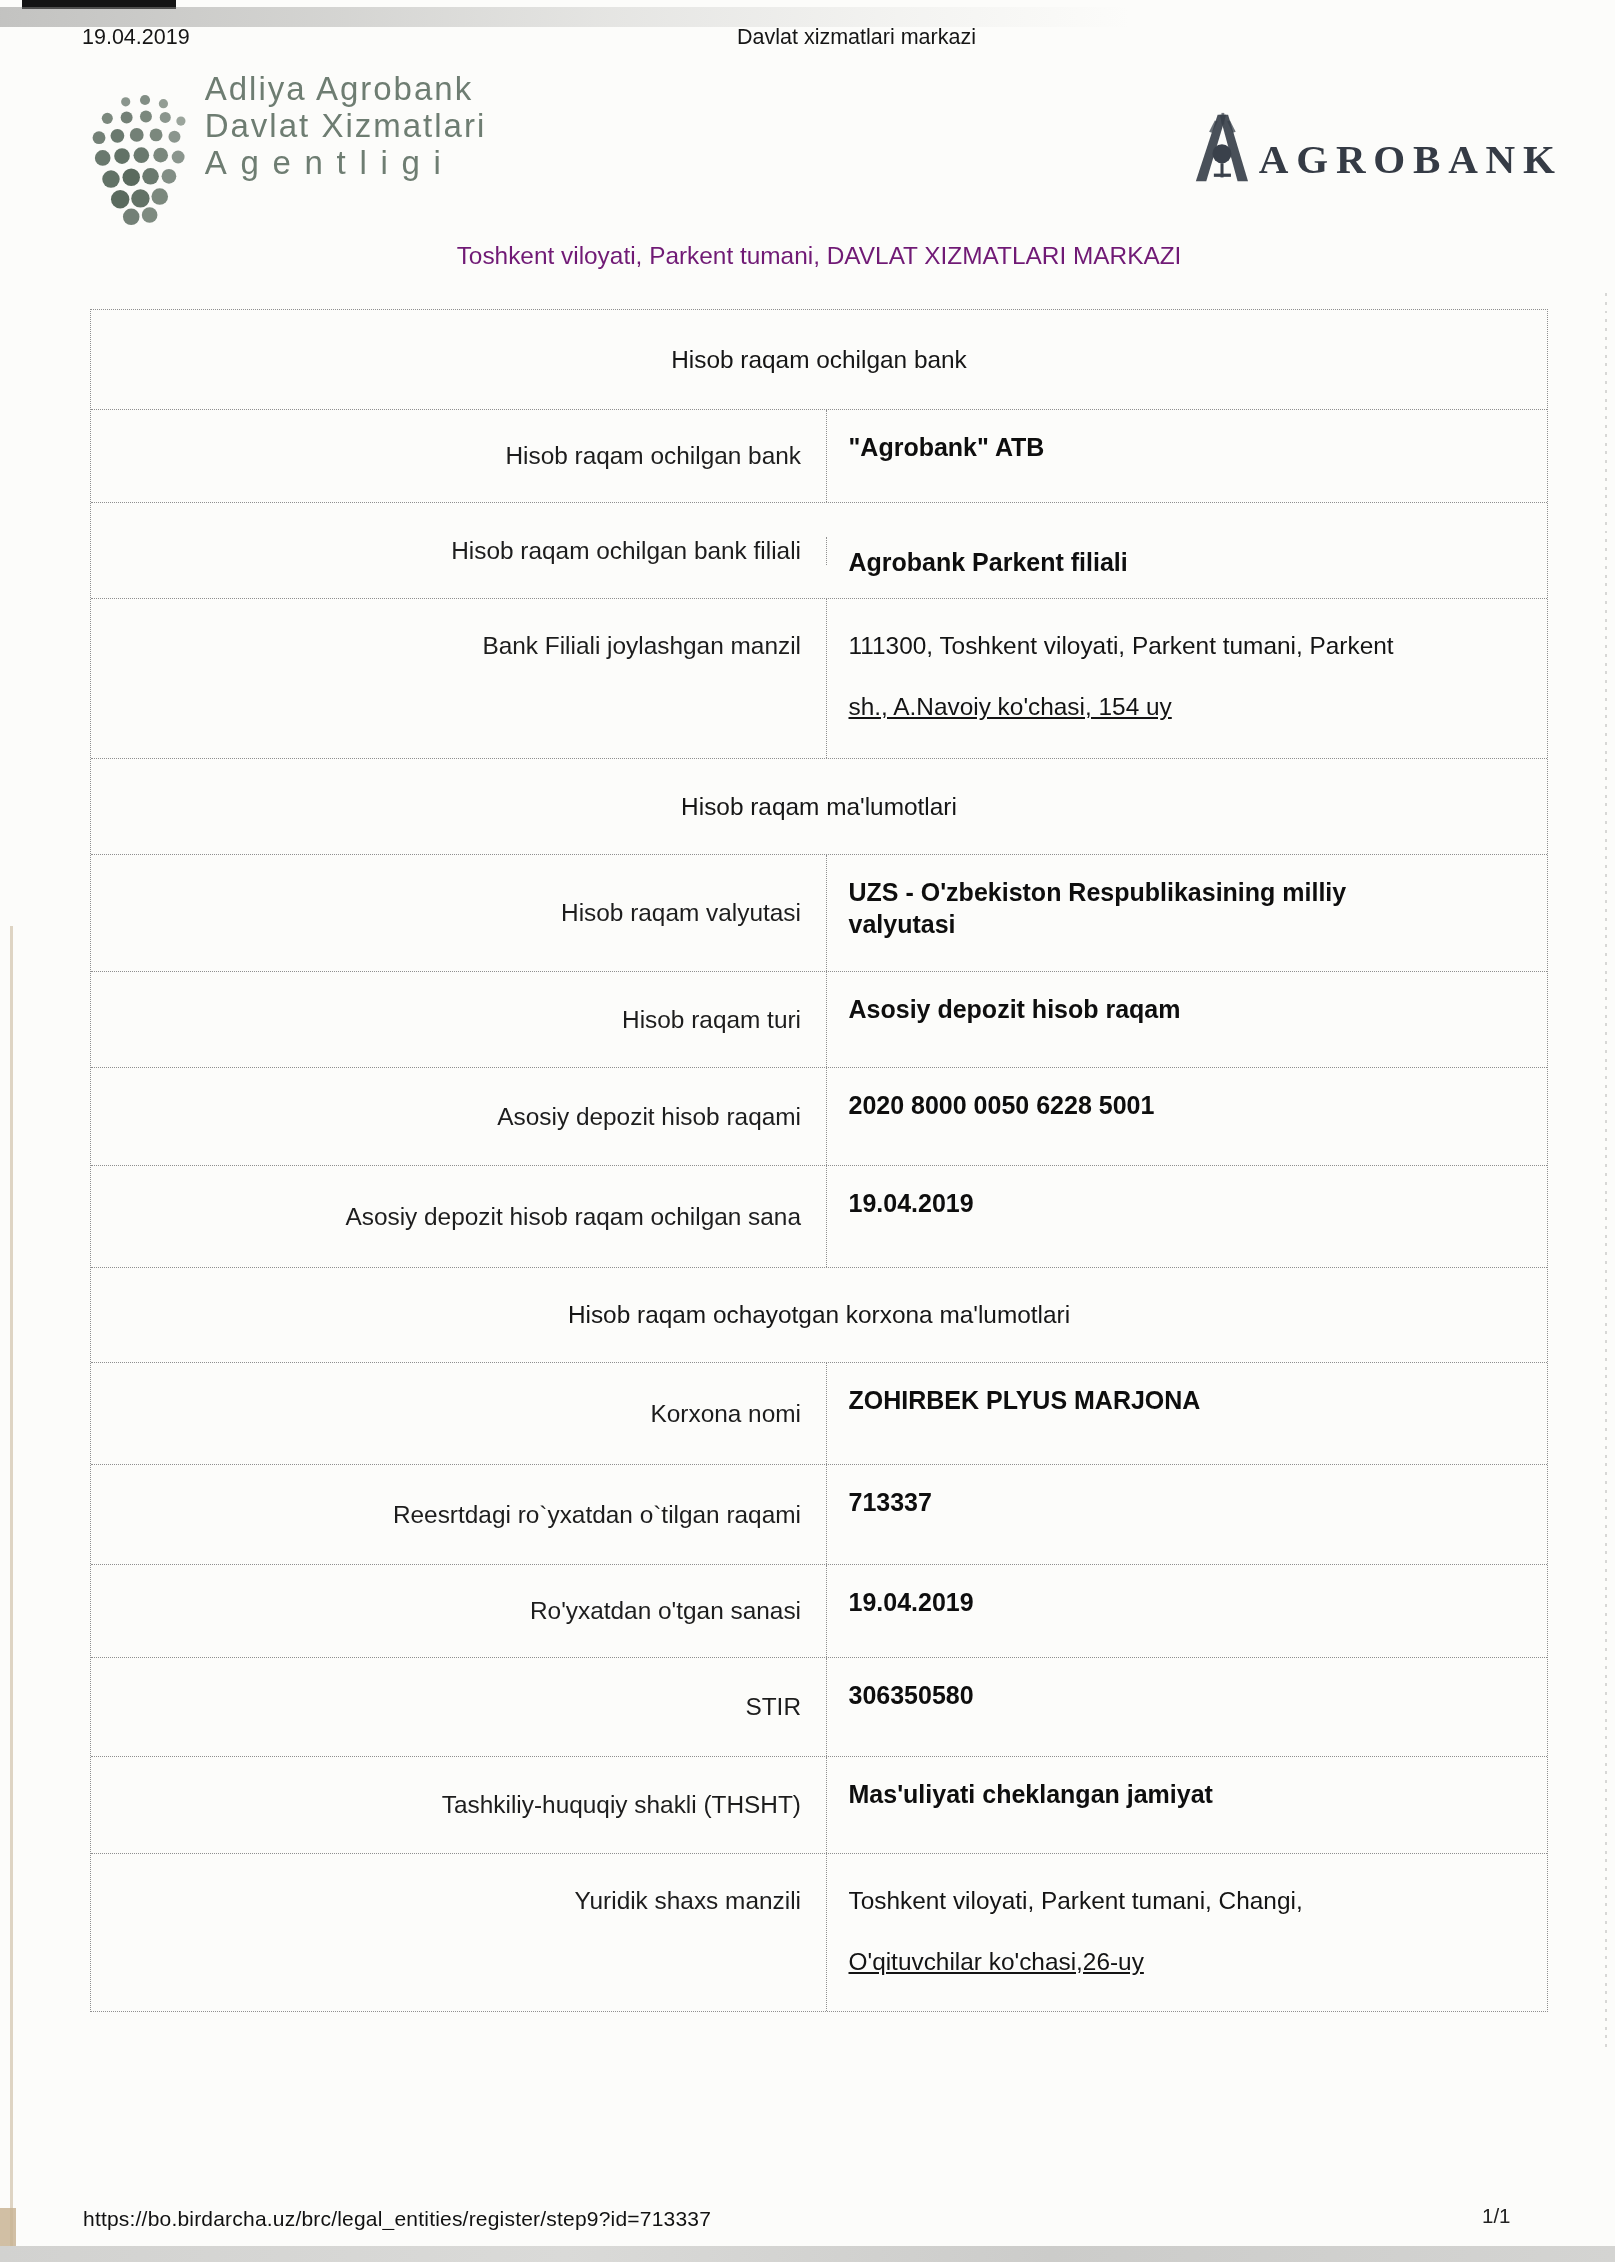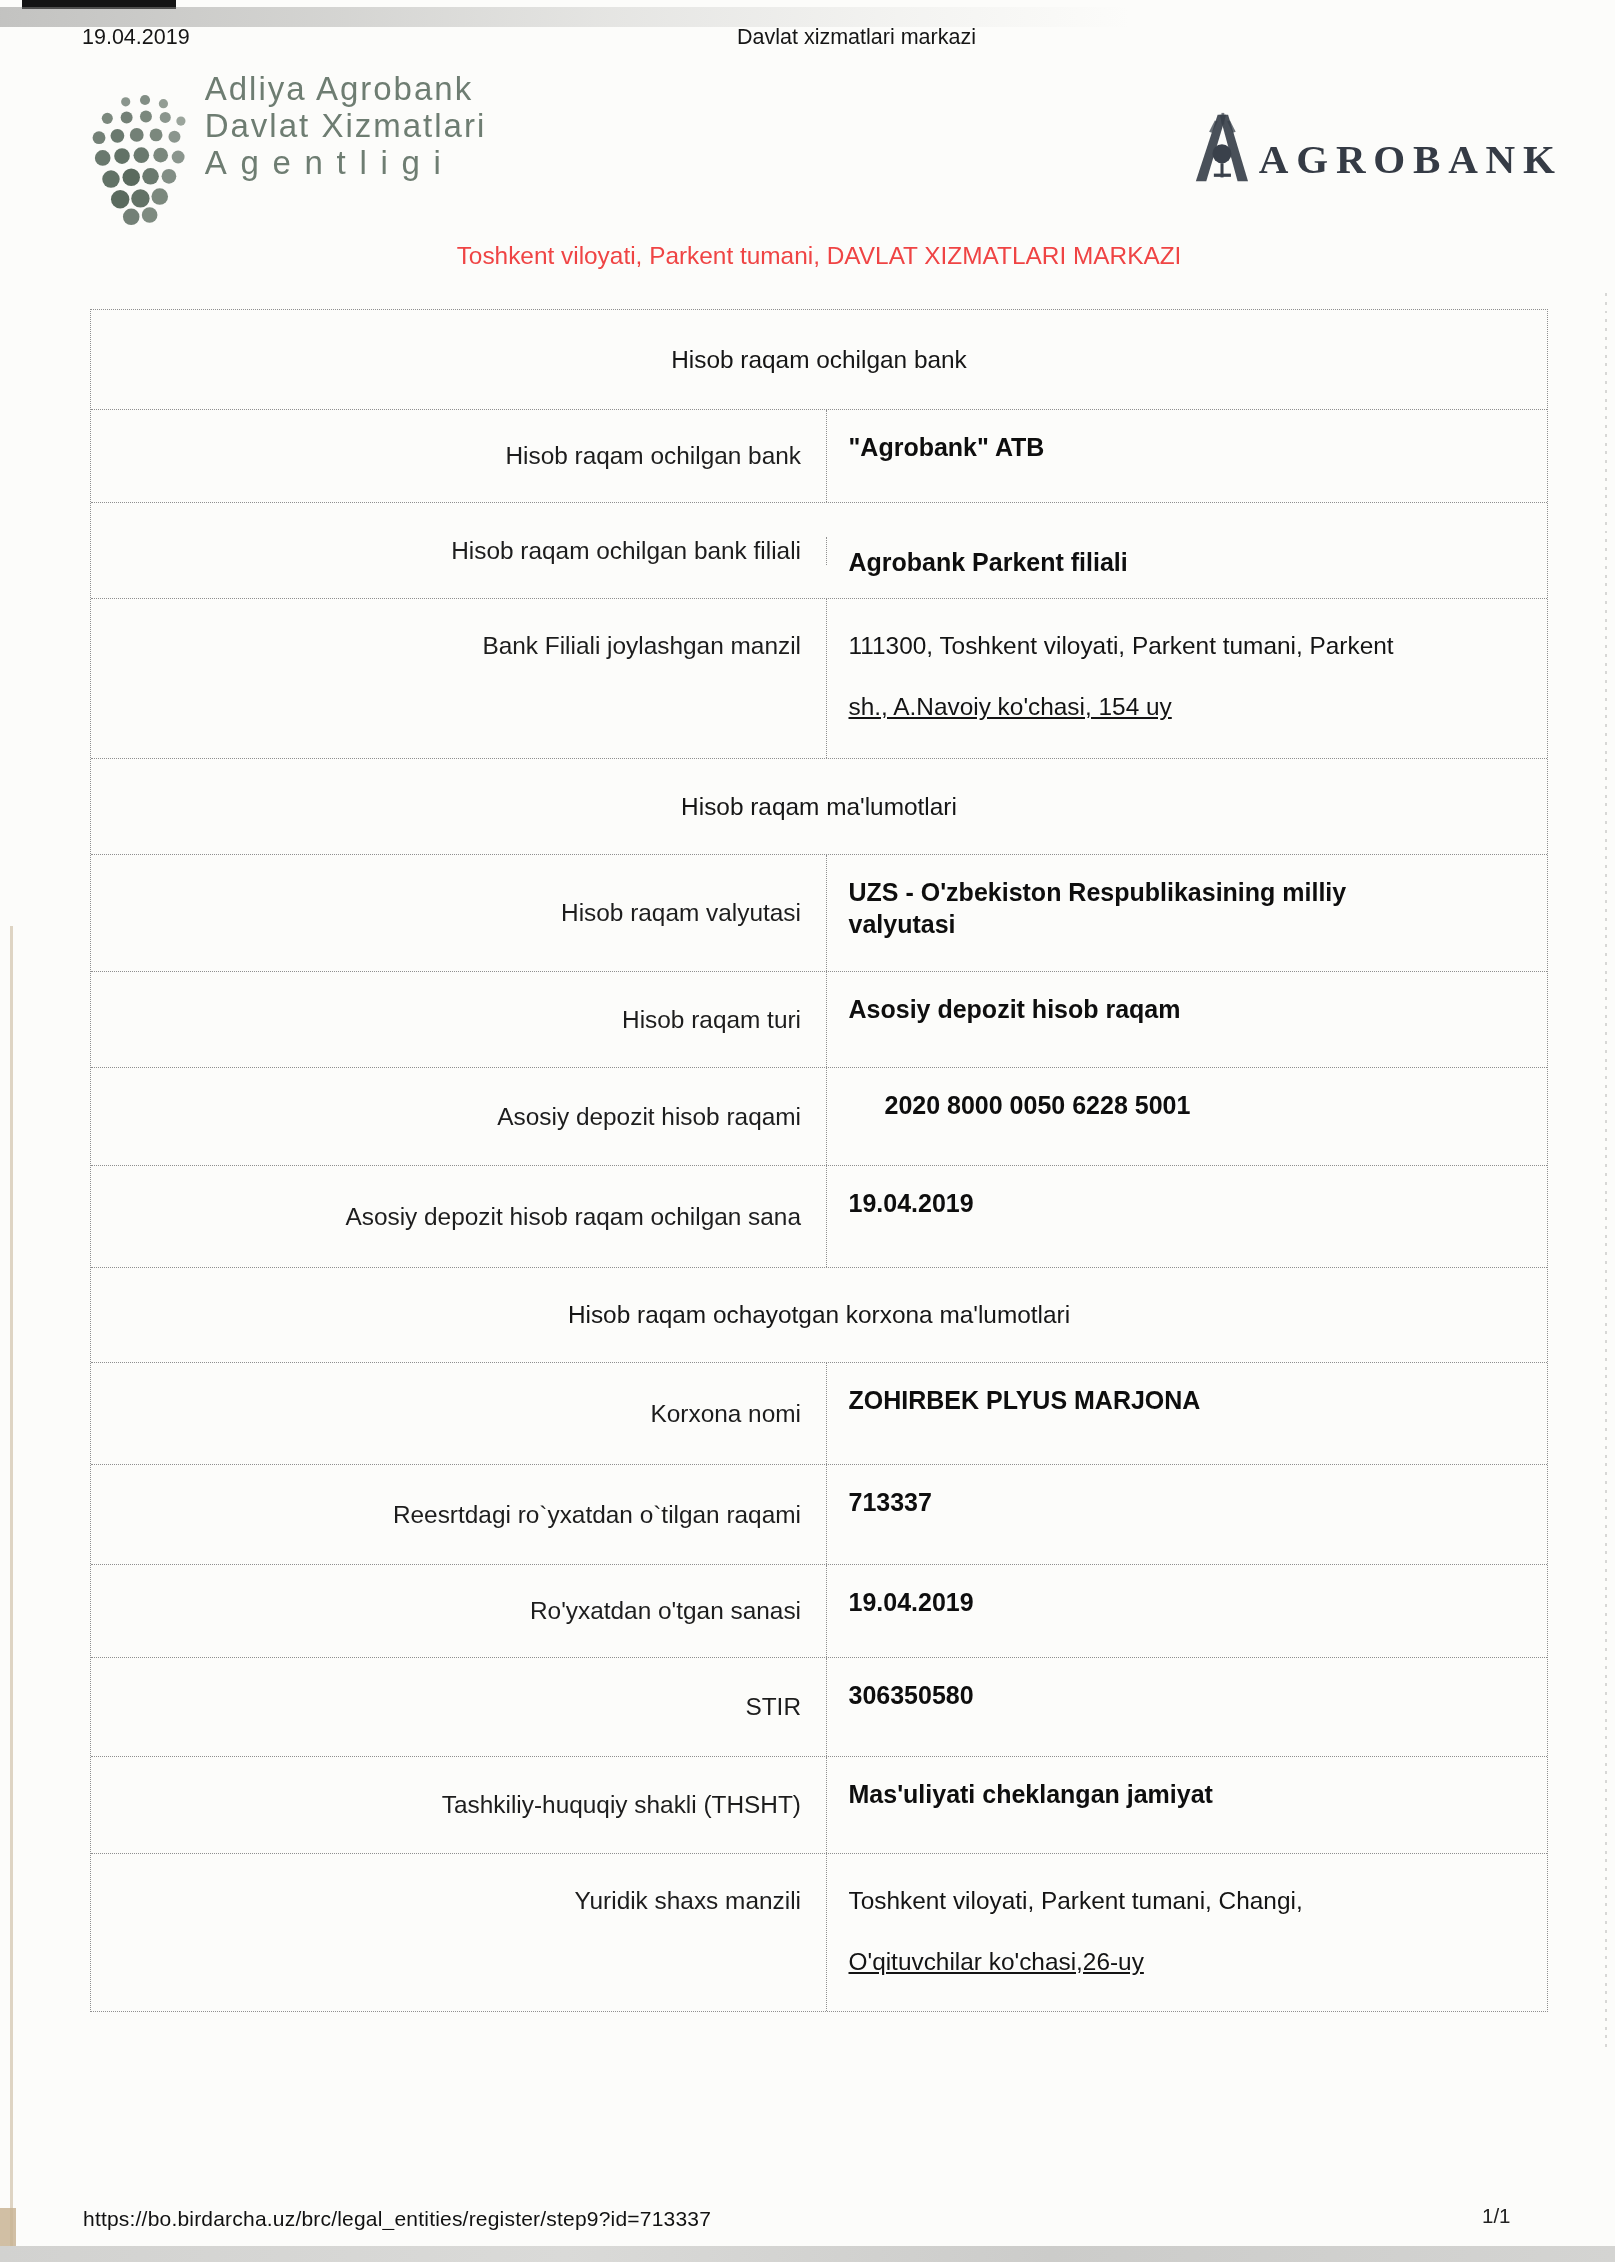--- a/index.html
+++ b/index.html
@@ -31,21 +31,21 @@
   .ministry-text{margin-left:13.7px;line-height:37px;font-size:33px;}
   .ministry-text .l1,.ministry-text .l2{letter-spacing:2px;}
   .ministry-text .l3{letter-spacing:13.7px;}
   
   .agro{position:absolute;left:1192px;top:111px;display:flex;align-items:flex-end;}
   .agro svg{display:block;}
   .agro-text{font-family:"Liberation Serif", serif;font-weight:bold;font-size:41px;
     letter-spacing:7.8px;margin-left:9.8px;margin-bottom:2px;}
   
   .doc-title{position:absolute;left:90px;top:242px;width:1458px;text-align:center;
-    font-size:24.4px;color:#ef4444;}
+    font-size:24.4px;color:#701a75;}
   
   .acct-table{position:absolute;left:90px;top:309px;width:1458px;
     border:1px dotted #8f8f8f;box-sizing:border-box;background:transparent;}
   .trow{display:flex;border-bottom:1px dotted #8f8f8f;box-sizing:border-box;}
   .trow:last-child{border-bottom:none;}
   .trow.section{align-items:center;justify-content:center;}
   .section-text{font-size:24.4px;color:#161616;}
   .cell{box-sizing:border-box;}
   .cell.label{width:736px;border-right:1px dotted #8f8f8f;display:flex;
     align-items:center;justify-content:flex-end;padding-right:25px;
@@ -175,21 +175,21 @@
         </div>
       </div>
       <div class="trow data" style="height: 96px;">
         <div class="cell label">
           <div>Hisob raqam turi</div>
         </div>
         <div class="cell value bold">
           <div class="vline">Asosiy depozit hisob raqam</div>
         </div>
       </div>
-      <div class="trow data" style="height: 98px; gap: 36px;">
+      <div class="trow data" style="height: 98px;">
         <div class="cell label">
           <div>Asosiy depozit hisob raqami</div>
         </div>
         <div class="cell value bold">
           <div class="vline">2020 8000 0050 6228 5001</div>
         </div>
       </div>
       <div class="trow data" style="height: 102px;">
         <div class="cell label">
           <div>Asosiy depozit hisob raqam ochilgan sana</div>

